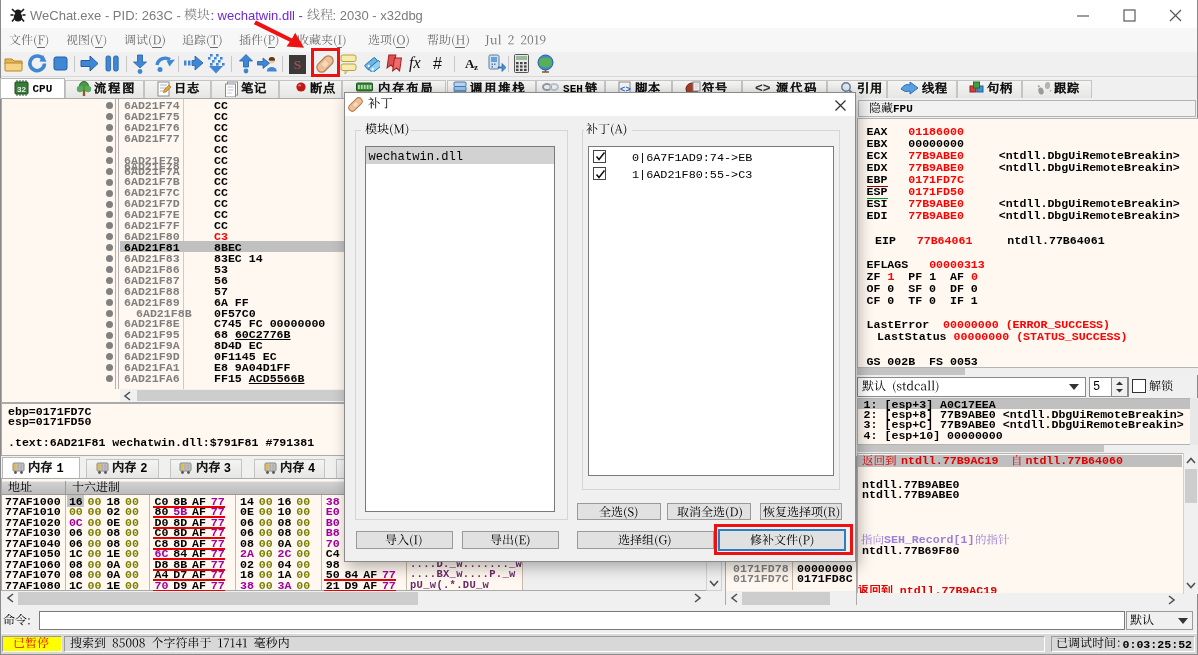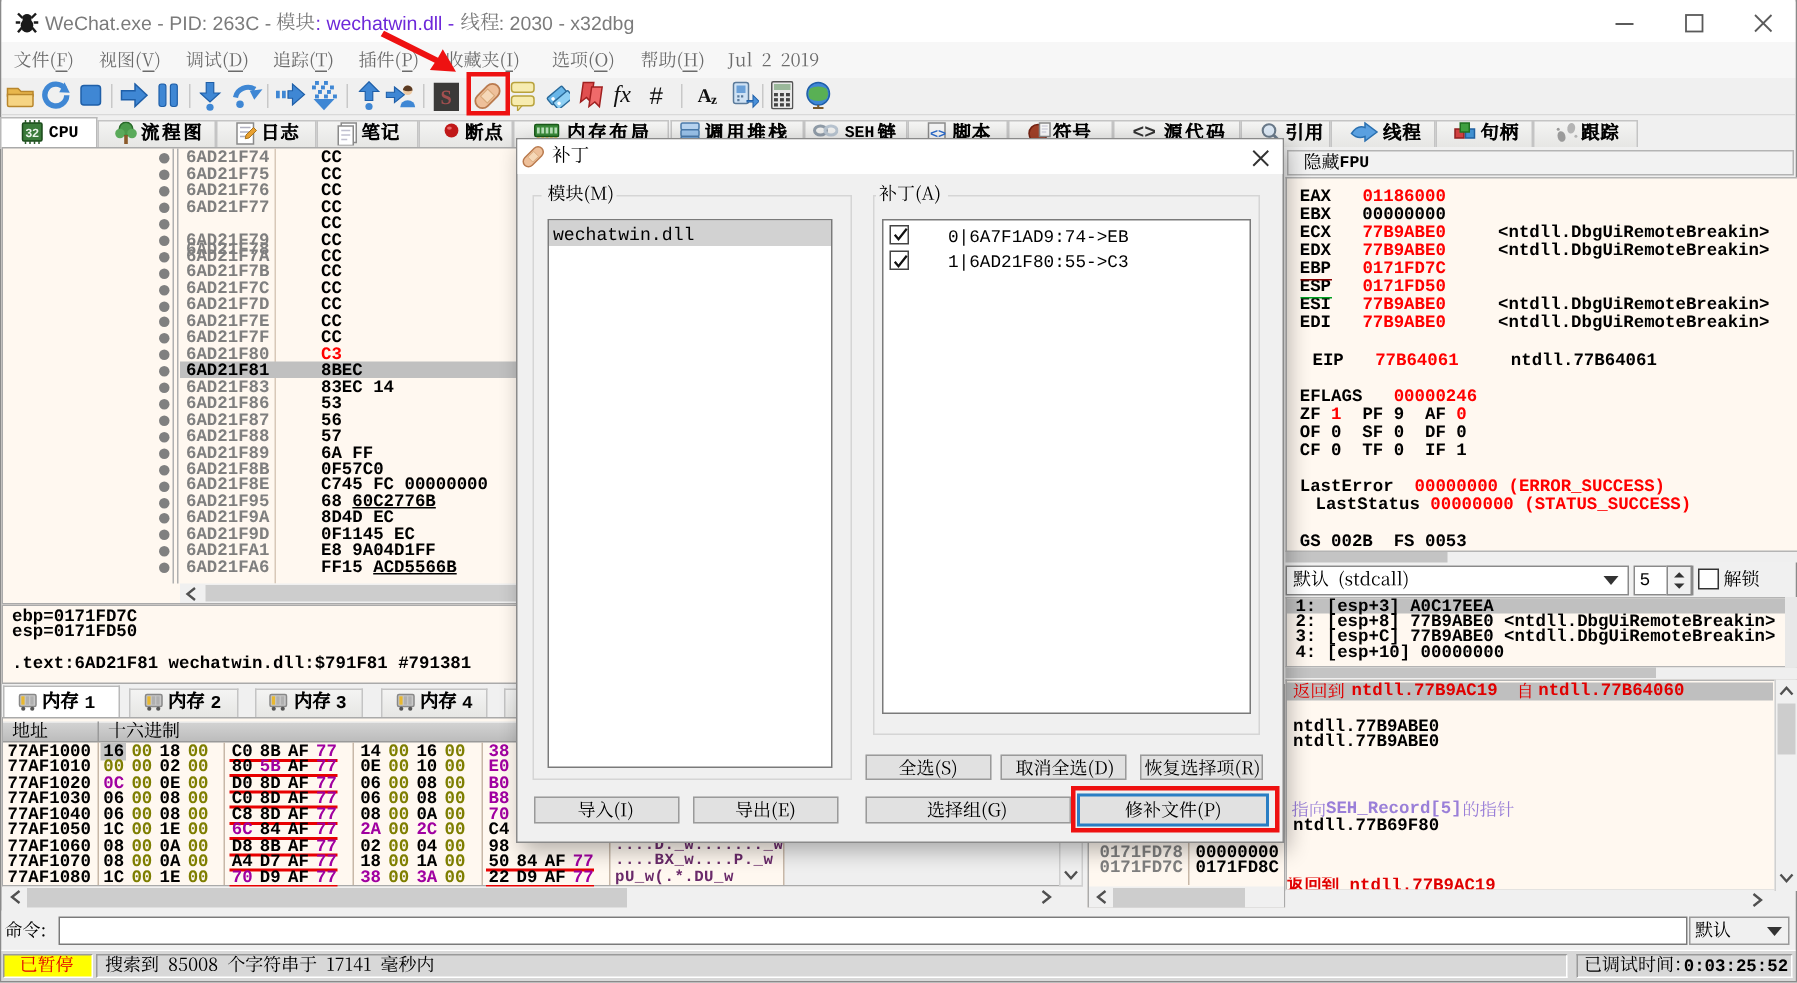--- a/index.html
+++ b/index.html
@@ -420,21 +420,21 @@
 <div class="abs" style="left:105.5px;top:266.0px;width:7px;height:7px;border-radius:50%;background:#808080"></div>
 <div class="mono abs" style="left:124px;top:274.7px;color:#7f7f7f">6AD21F87</div>
 <div class="mono abs" style="left:214px;top:274.7px;color:#000">56</div>
 <div class="abs" style="left:105.5px;top:276.9px;width:7px;height:7px;border-radius:50%;background:#808080"></div>
 <div class="mono abs" style="left:124px;top:285.6px;color:#7f7f7f">6AD21F88</div>
 <div class="mono abs" style="left:214px;top:285.6px;color:#000">57</div>
 <div class="abs" style="left:105.5px;top:287.8px;width:7px;height:7px;border-radius:50%;background:#808080"></div>
 <div class="mono abs" style="left:124px;top:296.6px;color:#7f7f7f">6AD21F89</div>
 <div class="mono abs" style="left:214px;top:296.6px;color:#000">6A FF</div>
 <div class="abs" style="left:105.5px;top:298.8px;width:7px;height:7px;border-radius:50%;background:#808080"></div>
-<div class="mono abs" style="left:124px;top:307.5px;color:#7f7f7f">6AD21F8B</div>
+<div class="mono abs" style="left:136px;top:307.5px;color:#7f7f7f">6AD21F8B</div>
 <div class="mono abs" style="left:214px;top:307.5px;color:#000">0F57C0</div>
 <div class="abs" style="left:105.5px;top:309.7px;width:7px;height:7px;border-radius:50%;background:#808080"></div>
 <div class="mono abs" style="left:124px;top:318.4px;color:#7f7f7f">6AD21F8E</div>
 <div class="mono abs" style="left:214px;top:318.4px;color:#000">C745 FC 00000000</div>
 <div class="abs" style="left:105.5px;top:320.6px;width:7px;height:7px;border-radius:50%;background:#808080"></div>
 <div class="mono abs" style="left:124px;top:329.3px;color:#7f7f7f">6AD21F95</div>
 <div class="mono abs" style="left:214px;top:329.3px;color:#000">68 <span style="text-decoration:underline">60C2776B</span></div>
 <div class="abs" style="left:105.5px;top:331.5px;width:7px;height:7px;border-radius:50%;background:#808080"></div>
 <div class="mono abs" style="left:124px;top:340.2px;color:#7f7f7f">6AD21F9A</div>
 <div class="mono abs" style="left:214px;top:340.2px;color:#000">8D4D EC</div>
@@ -671,21 +671,21 @@
 <div class="mono abs" style="left:106.4px;top:579.8px;color:#000">1E</div>
 <div class="mono abs" style="left:125.1px;top:579.8px;color:#7e7e00">00</div>
 <div class="mono abs" style="left:154.5px;top:579.8px;color:#a000a0">70</div>
 <div class="mono abs" style="left:173.2px;top:579.8px;color:#000">D9</div>
 <div class="mono abs" style="left:192.0px;top:579.8px;color:#000">AF</div>
 <div class="mono abs" style="left:210.7px;top:579.8px;color:#a000a0">77</div>
 <div class="mono abs" style="left:240.1px;top:579.8px;color:#a000a0">38</div>
 <div class="mono abs" style="left:258.8px;top:579.8px;color:#7e7e00">00</div>
 <div class="mono abs" style="left:277.6px;top:579.8px;color:#a000a0">3A</div>
 <div class="mono abs" style="left:296.3px;top:579.8px;color:#7e7e00">00</div>
-<div class="mono abs" style="left:325.7px;top:579.8px;color:#000">22</div>
+<div class="mono abs" style="left:325.7px;top:579.8px;color:#000">21</div>
 <div class="mono abs" style="left:344.4px;top:579.8px;color:#000">D9</div>
 <div class="mono abs" style="left:363.2px;top:579.8px;color:#000">AF</div>
 <div class="mono abs" style="left:381.9px;top:579.8px;color:#a000a0">77</div>
 <div class="abs" style="left:153.0px;top:589.8px;width:71.5px;height:1.8px;background:#e80000"></div>
 <div class="abs" style="left:324.2px;top:589.8px;width:71.5px;height:1.8px;background:#e80000"></div>
 <div class="mono abs" style="left:410px;top:579.8px;color:#6a2a6a;font-size:10.5px;letter-spacing:0.3px">pU_w(.*.DU_w</div>
 <div class="abs" style="left:706px;top:478px;width:16px;height:112.5px;background:#f0f0f0;border:1px solid #d0d0d0"></div>
 <svg class="abs" style="left:709px;top:578px" width="10" height="10" viewBox="0 0 10 10">
     <path d="M1 3 L5 7.5 L9 3" stroke="#505050" stroke-width="1.6" fill="none"></path>
   </svg>
@@ -717,22 +717,22 @@
 <div class="abs" style="left:857px;top:117.5px;width:341px;height:250px;background:#fff8f0;border:1px solid #b4b4b4;border-right:none"></div>
 <div class="mono abs" style="left:866.5px;top:125.7px"><span class="k">EAX   </span><span class="r">01186000</span></div>
 <div class="mono abs" style="left:866.5px;top:137.8px"><span class="k">EBX   00000000</span></div>
 <div class="mono abs" style="left:866.5px;top:149.9px"><span class="k">ECX   </span><span class="r">77B9ABE0</span><span class="k">     &lt;ntdll.DbgUiRemoteBreakin&gt;</span></div>
 <div class="mono abs" style="left:866.5px;top:162.0px"><span class="k">EDX   </span><span class="r">77B9ABE0</span><span class="k">     &lt;ntdll.DbgUiRemoteBreakin&gt;</span></div>
 <div class="mono abs" style="left:866.5px;top:174.1px"><span class="k">EBP   </span><span class="r">0171FD7C</span></div>
 <div class="mono abs" style="left:866.5px;top:186.2px"><span class="k">ESP   </span><span class="r">0171FD50</span></div>
 <div class="mono abs" style="left:866.5px;top:198.3px"><span class="k">ESI   </span><span class="r">77B9ABE0</span><span class="k">     &lt;ntdll.DbgUiRemoteBreakin&gt;</span></div>
 <div class="mono abs" style="left:866.5px;top:210.4px"><span class="k">EDI   </span><span class="r">77B9ABE0</span><span class="k">     &lt;ntdll.DbgUiRemoteBreakin&gt;</span></div>
 <div class="mono abs" style="left:875px;top:234.6px"><span class="k">EIP   </span><span class="r">77B64061</span><span class="k">     ntdll.77B64061</span></div>
-<div class="mono abs" style="left:866.5px;top:258.8px"><span class="k">EFLAGS   </span><span class="r">00000246</span></div>
-<div class="mono abs" style="left:866.5px;top:270.9px"><span class="k">ZF </span><span class="r">1</span><span class="k">  PF 9  AF </span><span class="r">0</span></div>
+<div class="mono abs" style="left:866.5px;top:258.8px"><span class="k">EFLAGS   </span><span class="r">00000313</span></div>
+<div class="mono abs" style="left:866.5px;top:270.9px"><span class="k">ZF </span><span class="r">1</span><span class="k">  PF 1  AF </span><span class="r">0</span></div>
 <div class="mono abs" style="left:866.5px;top:283.0px"><span class="k">OF 0  SF 0  DF 0</span></div>
 <div class="mono abs" style="left:866.5px;top:295.1px"><span class="k">CF 0  TF 0  IF 1</span></div>
 <div class="mono abs" style="left:866.5px;top:319.3px"><span class="k">LastError  </span><span class="r">00000000 (ERROR_SUCCESS)</span></div>
 <div class="mono abs" style="left:877px;top:331.4px"><span class="k">LastStatus </span><span class="r">00000000 (STATUS_SUCCESS)</span></div>
 <div class="mono abs" style="left:866.5px;top:355.6px"><span class="k">GS 002B  FS 0053</span></div>
 <div class="abs" style="left:866.5px;top:185.8px;width:21px;height:1.4px;background:#8b0000"></div>
 <div class="abs" style="left:866.5px;top:197.9px;width:21px;height:1.4px;background:#00a020"></div>
 <div class="abs" style="left:857px;top:367.5px;width:341px;height:7.5px;background:#efefef"></div>
 <div class="abs" style="left:857px;top:367.5px;width:108px;height:7px;background:#c4c4c4"></div>
 <div class="abs" style="left:857px;top:377px;width:229px;height:19.5px;background:#fff;border:1px solid #8a8a8a"></div>
@@ -770,21 +770,21 @@
 <div class="mono abs" style="left:901px;top:455.2px;color:#e00000">ntdll.77B9AC19</div>
 <svg style="position:absolute;left:1011.0px;top:453.9px" width="13" height="14" viewBox="0 0 13 14">
     <path d="M8.5 3.3V5.4H3.1V3.3ZM5.3 1.1C5.2 1.6 5 2.4 4.8 3H3.2L2.3 2.6V11.6H2.5C2.8 11.6 3.1 11.4 3.1 11.3V10.8H8.5V11.6H8.6C8.9 11.6 9.3 11.4 9.3 11.3V3.5C9.5 3.4 9.7 3.3 9.8 3.3L8.9 2.5L8.4 3H5.2C5.6 2.5 5.9 2 6.2 1.6C6.4 1.5 6.6 1.4 6.6 1.3ZM3.1 5.8H8.5V7.9H3.1ZM3.1 8.2H8.5V10.4H3.1Z" fill="#e00000"></path>
   </svg>
 <div class="mono abs" style="left:1025.5px;top:455.2px;color:#e00000">ntdll.77B64060</div>
 <div class="mono abs" style="left:862px;top:478.8px;color:#000">ntdll.77B9ABE0</div>
 <div class="mono abs" style="left:862px;top:489.1px;color:#000">ntdll.77B9ABE0</div>
 <svg style="position:absolute;left:861.0px;top:532.5px" width="25" height="14" viewBox="0 0 25 14">
     <path d="M6 8.8H9.5V10.4H6ZM6 8.5V7H9.5V8.5ZM5.2 6.6V11.6H5.4C5.7 11.6 6 11.4 6 11.4V10.8H9.5V11.5H9.6C9.9 11.5 10.3 11.4 10.3 11.3V7.1C10.5 7.1 10.7 7 10.8 6.9L9.8 6.2L9.4 6.6H6L5.2 6.3ZM9.5 1.6C8.8 2.2 7.3 2.9 5.9 3.4V1.5C6.1 1.5 6.2 1.4 6.2 1.2L5.2 1.1V4.7C5.2 5.4 5.4 5.5 6.5 5.5H8.2C10.6 5.5 11 5.4 11 5C11 4.9 10.9 4.8 10.6 4.7L10.6 3.6H10.5C10.3 4.1 10.2 4.5 10.1 4.7C10.1 4.8 10 4.8 9.8 4.8C9.6 4.8 9 4.8 8.3 4.8H6.6C6 4.8 5.9 4.8 5.9 4.6V3.7C7.4 3.4 9 2.8 9.9 2.3C10.2 2.4 10.4 2.4 10.5 2.3ZM0.3 7.1 0.7 8.1C0.8 8 0.9 7.9 0.9 7.8L2.2 7.2V10.4C2.2 10.6 2.2 10.6 2 10.6C1.8 10.6 0.8 10.6 0.8 10.6V10.8C1.2 10.8 1.5 10.9 1.6 11C1.8 11.2 1.8 11.3 1.9 11.6C2.9 11.5 3 11.1 3 10.5V6.8L4.8 5.9L4.7 5.7L3 6.3V4H4.5C4.7 4 4.8 4 4.8 3.8C4.5 3.5 3.9 3 3.9 3L3.4 3.7H3V1.5C3.2 1.5 3.4 1.4 3.4 1.2L2.2 1.1V3.7H0.5L0.6 4H2.2V6.5C1.4 6.8 0.7 7 0.3 7.1Z M12.7 3.2V11.6H12.8C13.1 11.6 13.4 11.4 13.4 11.3V3.5H21.1V10.4C21.1 10.6 21 10.6 20.8 10.6C20.5 10.6 19.2 10.5 19.2 10.5V10.7C19.7 10.8 20.1 10.9 20.3 11C20.4 11.2 20.5 11.3 20.6 11.6C21.7 11.5 21.9 11.1 21.9 10.5V3.7C22.1 3.6 22.3 3.5 22.4 3.4L21.4 2.7L21 3.2H16.3C16.7 2.7 17.2 2.1 17.5 1.6C17.7 1.6 17.9 1.5 17.9 1.4L16.7 1.1C16.5 1.7 16.2 2.5 15.9 3.2H13.5L12.7 2.8ZM15.1 5.3V9.6H15.2C15.5 9.6 15.8 9.5 15.8 9.4V8.4H18.6V9.3H18.7C18.9 9.3 19.3 9.1 19.3 9.1V5.7C19.6 5.7 19.7 5.6 19.8 5.5L18.9 4.8L18.5 5.3H15.9L15.1 4.9ZM15.8 8.1V5.6H18.6V8.1Z" fill="#9a7fd8"></path>
   </svg>
-<div class="mono abs" style="left:884.0px;top:533.8px;color:#9a7fd8">SEH_Record[5]</div>
+<div class="mono abs" style="left:884.0px;top:533.8px;color:#9a7fd8">SEH_Record[1]</div>
 <svg style="position:absolute;left:974.5px;top:532.5px" width="36" height="14" viewBox="0 0 36 14">
     <path d="M6.3 5.5 6.1 5.6C6.7 6.2 7.4 7.2 7.5 7.9C8.4 8.6 9 6.7 6.3 5.5ZM3.8 1.4 2.6 1.1C2.5 1.7 2.3 2.5 2.2 3.1H1.8L1 2.7V11.2H1.2C1.5 11.2 1.7 11.1 1.7 11V10H4.2V10.9H4.3C4.5 10.9 4.9 10.7 4.9 10.6V3.6C5.1 3.5 5.3 3.4 5.4 3.4L4.5 2.6L4 3.1H2.6C2.8 2.6 3.2 2 3.4 1.6C3.6 1.6 3.8 1.5 3.8 1.4ZM4.2 3.4V6.3H1.7V3.4ZM1.7 6.7H4.2V9.7H1.7ZM8.1 1.4 6.9 1.1C6.6 2.8 5.8 4.6 5.1 5.7L5.3 5.9C5.9 5.2 6.5 4.4 6.9 3.4H9.7C9.7 7.4 9.5 10 9.1 10.4C8.9 10.5 8.8 10.6 8.6 10.6C8.3 10.6 7.5 10.5 7 10.4L7 10.6C7.5 10.7 7.9 10.9 8.1 11C8.3 11.1 8.3 11.3 8.3 11.6C8.9 11.6 9.4 11.4 9.7 11C10.2 10.4 10.4 7.8 10.5 3.5C10.8 3.5 10.9 3.5 11 3.4L10.1 2.6L9.6 3.1H7.1C7.3 2.6 7.5 2.1 7.7 1.7C7.9 1.7 8.1 1.5 8.1 1.4Z M17.5 8.8H21V10.4H17.5ZM17.5 8.5V7H21V8.5ZM16.7 6.6V11.6H16.9C17.2 11.6 17.5 11.4 17.5 11.4V10.8H21V11.5H21.1C21.4 11.5 21.8 11.4 21.8 11.3V7.1C22 7.1 22.2 7 22.3 6.9L21.3 6.2L20.9 6.6H17.5L16.7 6.3ZM21 1.6C20.3 2.2 18.8 2.9 17.4 3.4V1.5C17.6 1.5 17.7 1.4 17.7 1.2L16.7 1.1V4.7C16.7 5.4 16.9 5.5 18 5.5H19.7C22.1 5.5 22.5 5.4 22.5 5C22.5 4.9 22.4 4.8 22.1 4.7L22.1 3.6H22C21.9 4.1 21.7 4.5 21.6 4.7C21.6 4.8 21.5 4.8 21.3 4.8C21.1 4.8 20.5 4.8 19.8 4.8H18.1C17.5 4.8 17.4 4.8 17.4 4.6V3.7C18.9 3.4 20.5 2.8 21.4 2.3C21.7 2.4 21.9 2.4 22 2.3ZM11.8 7.1 12.2 8.1C12.3 8 12.4 7.9 12.4 7.8L13.7 7.2V10.4C13.7 10.6 13.7 10.6 13.5 10.6C13.3 10.6 12.3 10.6 12.3 10.6V10.8C12.7 10.8 13 10.9 13.1 11C13.3 11.2 13.3 11.3 13.4 11.6C14.4 11.5 14.5 11.1 14.5 10.5V6.8L16.3 5.9L16.2 5.7L14.5 6.3V4H16C16.2 4 16.3 4 16.3 3.8C16 3.5 15.4 3 15.4 3L14.9 3.7H14.5V1.5C14.7 1.5 14.9 1.4 14.9 1.2L13.7 1.1V3.7H12L12.1 4H13.7V6.5C12.9 6.8 12.2 7 11.8 7.1Z M31.5 1.2 30.3 1.1V5.2H27.7L27.8 5.5H30.3V11.6H30.4C30.7 11.6 31.1 11.4 31.1 11.3V5.5H33.8C34 5.5 34.1 5.5 34.1 5.3C33.7 5 33.1 4.5 33.1 4.5L32.6 5.2H31.1V1.5C31.3 1.5 31.4 1.4 31.5 1.2ZM25.7 1.7C26 1.7 26.1 1.6 26.2 1.4L25 1.1C24.8 2.4 24.1 4.3 23.3 5.5L23.5 5.6C23.7 5.3 24 5 24.2 4.7L24.3 5.1H25.2V6.9H23.4L23.5 7.2H25.2V10C25.2 10.1 25.1 10.2 24.7 10.5L25.6 11.3C25.6 11.2 25.7 11.1 25.7 10.9C26.7 10.2 27.5 9.4 28 9L27.9 8.9C27.2 9.3 26.5 9.6 25.9 9.9V7.2H27.9C28.1 7.2 28.2 7.2 28.2 7C27.9 6.7 27.3 6.3 27.3 6.3L26.8 6.9H25.9V5.1H27.5C27.7 5.1 27.7 5 27.8 4.9C27.5 4.5 26.9 4.1 26.9 4.1L26.4 4.7H24.2C24.6 4.2 24.9 3.7 25.2 3.1H27.8C27.9 3.1 28.1 3.1 28.1 3C27.7 2.6 27.2 2.2 27.2 2.2L26.7 2.8H25.3C25.5 2.4 25.6 2 25.7 1.7Z" fill="#9a7fd8"></path>
   </svg>
 <div class="mono abs" style="left:862px;top:544.9px;color:#000">ntdll.77B69F80</div>
 <div class="abs" style="left:858px;top:585px;width:324px;height:7.5px;overflow:hidden">
     <div class="mono" style="color:#e00000">返回到 ntdll.77B9AC19</div>
   </div>
 <div class="abs" style="left:1183px;top:452.5px;width:15px;height:141px;background:#f0f0f0;border-left:1px solid #d0d0d0"></div>
 <svg class="abs" style="left:1186px;top:456px" width="10" height="10" viewBox="0 0 10 10">
     <path d="M1 7 L5 2.5 L9 7" stroke="#505050" stroke-width="1.6" fill="none"></path>

